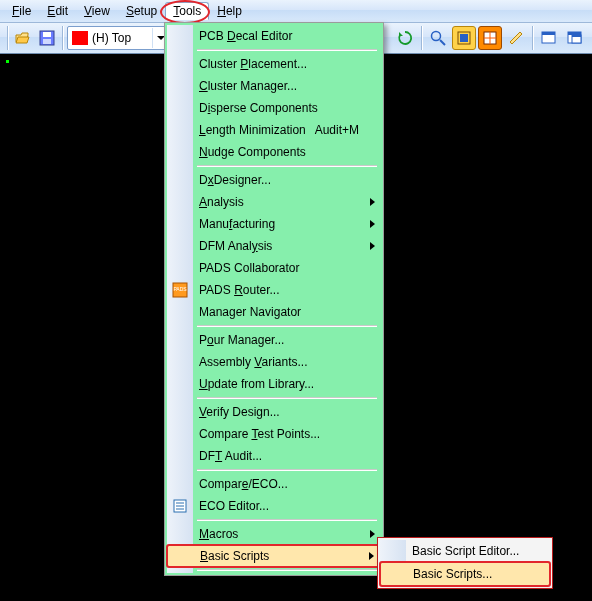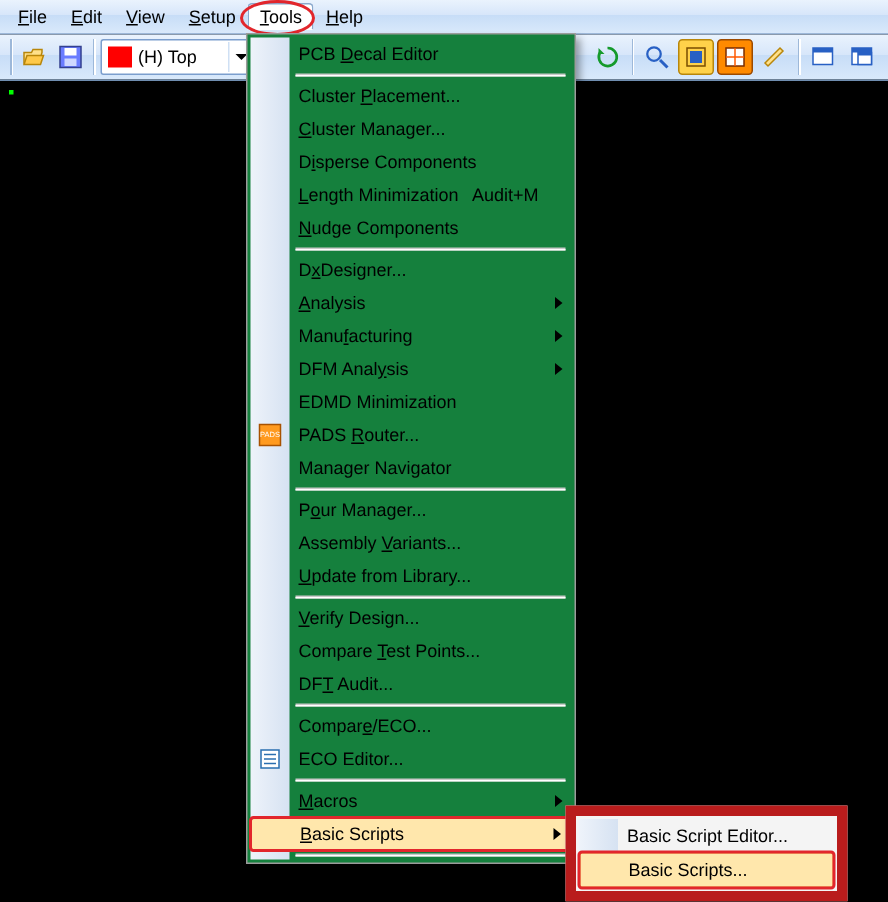--- a/index.html
+++ b/index.html
@@ -26,34 +26,34 @@
 .tb-right{position:absolute;right:4px;top:3px;display:flex;}
 .tb-right .tb-btn{border:1px solid transparent;}
 .tb-right .act-y{background:#ffd24a;border:1px solid #b8860b;}
 .tb-right .act-o{background:#ff8a00;border:1px solid #9c4a00;}
 
 
 .canvas{position:absolute;left:0;top:54px;right:0;bottom:0;background:#000;}
 .canvas .dot{position:absolute;left:6px;top:6px;width:3px;height:3px;background:#00ff00;}
 
 
-.dropdown{position:absolute;left:164px;top:22px;width:214px;background:#15803d;border:1px solid #9b9b9b;box-shadow:3px 3px 5px rgba(0,0,0,.35);padding:2px;z-index:5;}
+.dropdown{position:absolute;left:164px;top:22px;width:214px;background:#86efac;border:1px solid #9b9b9b;box-shadow:3px 3px 5px rgba(0,0,0,.35);padding:2px;z-index:5;}
 .dropdown .gutter{position:absolute;left:2px;top:2px;bottom:2px;width:26px;background:linear-gradient(90deg,#eef3fa,#d6e2f2);}
 .dd-item{position:relative;height:22px;display:flex;align-items:center;padding-left:32px;padding-right:20px;white-space:nowrap;}
 .dd-item .u{text-decoration:underline;}
 .dd-item .sc{position:absolute;right:22px;}
 .dd-item .sub{position:absolute;right:6px;width:0;height:0;border-top:4px solid transparent;border-bottom:4px solid transparent;border-left:5px solid #000;}
 .dd-sep{position:relative;height:6px;}
 .dd-sep::after{content:"";position:absolute;left:30px;right:4px;top:2px;height:1px;background:#c9c9c9;border-bottom:1px solid #fff;}
 .dd-icon{position:absolute;left:4px;top:2px;width:18px;height:18px;display:flex;align-items:center;justify-content:center;}
 .hl{background:#ffe7ac;border:1px solid #e9a13b;border-radius:2px;height:20px;margin:0;}
 .boxed{outline:2px solid #e2262c;outline-offset:-1px;}
 
 
-.submenu{position:absolute;left:377px;top:537px;width:170px;background:#f4f4f4;border:7px solid #b91c1c;box-shadow:3px 3px 5px rgba(0,0,0,.35);padding:2px;z-index:6;}
+.submenu{position:absolute;left:377px;top:537px;width:170px;background:#f4f4f4;border:1px solid #b91c1c;box-shadow:3px 3px 5px rgba(0,0,0,.35);padding:2px;z-index:6;}
 .submenu .gutter{position:absolute;left:2px;top:2px;bottom:2px;width:26px;background:linear-gradient(90deg,#eef3fa,#d6e2f2);}
 .sm-item{position:relative;height:22px;display:flex;align-items:center;padding-left:32px;padding-right:8px;}
 </style>
 </head>
 <body>
 
 <div class="menubar gradbar">
   <div class="menu-item"><span class="u">F</span><span title="File">ile</span></div>
   <div class="menu-item"><span class="u">E</span>dit</div>
   <div class="menu-item"><span class="u">V</span>iew</div>
@@ -185,21 +185,21 @@
     </div>
   <div class="dd-item">
       <span>Manu<span class="u">f</span>acturing</span>
       <div class="sub"></div>
     </div>
   <div class="dd-item">
       <span>DFM Anal<span class="u">y</span>sis</span>
       <div class="sub"></div>
     </div>
   <div class="dd-item">
-      <span>EDMD Minimization</span>
+      <span>PADS Collaborator</span>
     </div>
   <div class="dd-item">
     <div class="dd-icon">
         <svg width="16" height="16">
           <rect x="1" y="1" width="14" height="14" fill="#ff9a1f" stroke="#a85200"></rect>
           <text x="8" y="9" font-size="5" text-anchor="middle" fill="#fff">PADS</text>
         </svg>
       </div>
     <span>PADS <span class="u">R</span>outer...</span>
     </div>

